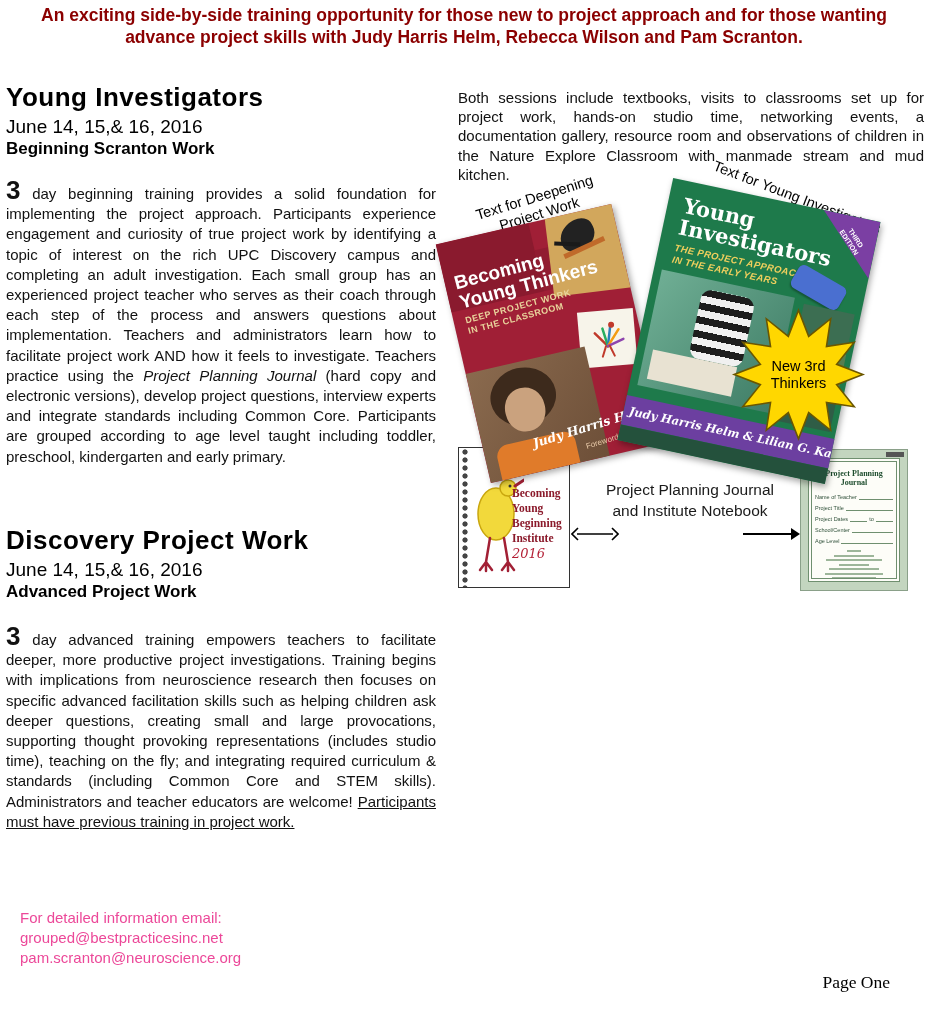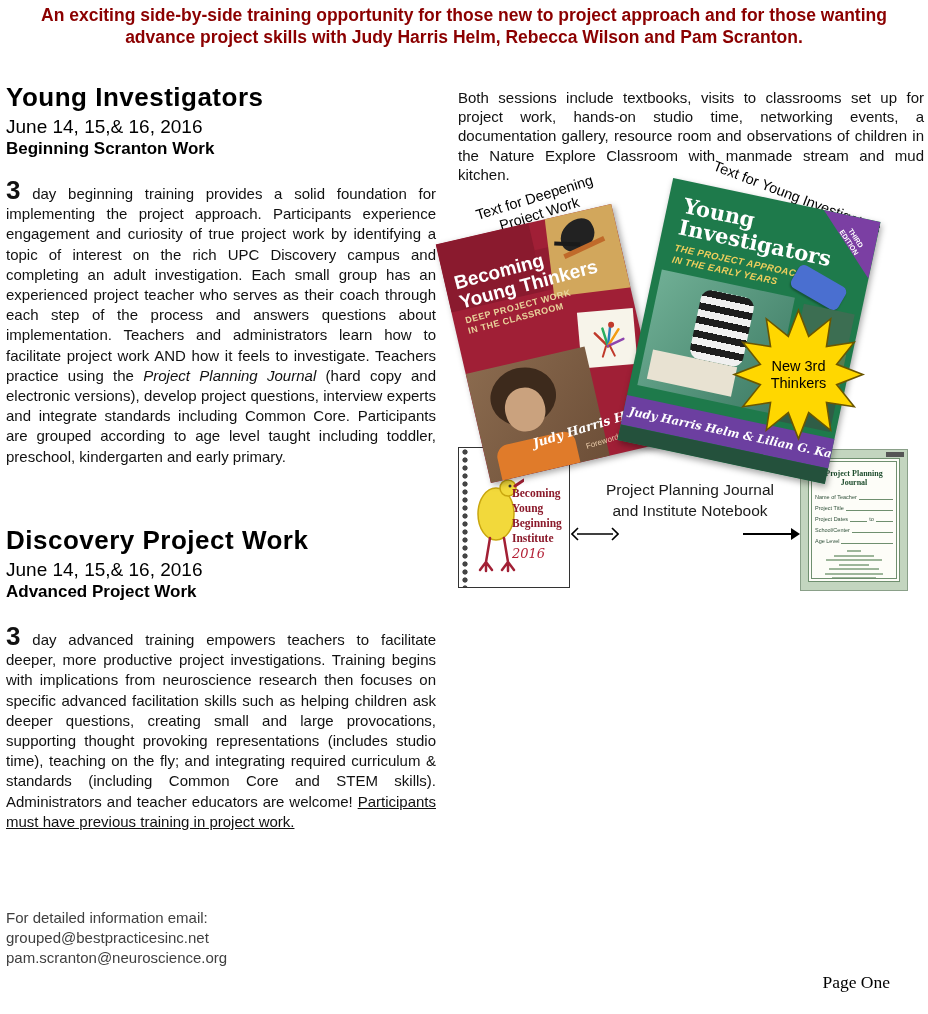--- a/index.html
+++ b/index.html
@@ -17,21 +17,21 @@
   .sec-head { position:absolute; left:6px; width:430px; text-align:left; }
   .sec-title { font-size:26px; font-weight:800; letter-spacing:.5px; }
   .sec-date  { font-size:19px; margin-top:3px; }
   .sec-sub   { font-size:17px; font-weight:bold; margin-top:1px; }
   .body-para {
     position:absolute; left:6px; width:430px; font-size:15px; line-height:20.2px;
     text-align:justify; color:#111;
   }
   .dropcap { font-size:26px; font-weight:bold; }
   .uline { text-decoration:underline; }
-  .contact { position:absolute; left:6px; top:908px; font-size:15px; line-height:20px; color:#404040; }
+  .contact { position:absolute; left:20px; top:908px; font-size:15px; line-height:20px; color:#ec4899; }
   .page-num {
     position:absolute; right:38px; top:972px; font-family:"Liberation Serif", serif;
     font-size:17.5px; color:#000;
   }
   
   .right-intro {
     position:absolute; left:458px; top:88px; width:466px; font-size:15px;
     line-height:19.2px; text-align:justify; color:#111;
   }
   .books { position:absolute; left:455px; top:175px; width:473px; height:305px; }

